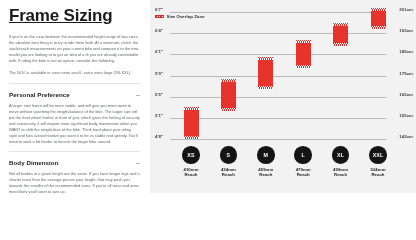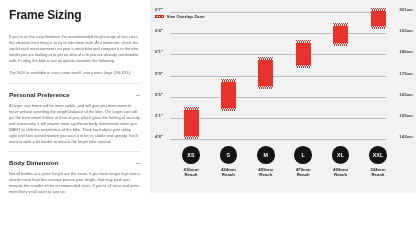--- a/index.html
+++ b/index.html
@@ -20,26 +20,27 @@
   
   .left-panel {
     position: relative;
     width: 150px;
     height: 193px;
     background: #ffffff;
     padding: 9px 10px 0 9px;
     overflow: hidden;
   }
   .page-title {
-    font-size: 12px;
+    font-size: 17px;
     font-weight: bold;
     color: #1b1b1b;
     letter-spacing: -0.2px;
     line-height: 13px;
     margin-bottom: 12px;
+    text-decoration: underline;
   }
   .body-para {
     font-size: 3.9px;
     line-height: 6.0px;
     color: #5f6368;
     letter-spacing: 0.02px;
     margin-bottom: 6px;
     text-align: left;
   }
   .body-para.tight { margin-bottom: 7px; }

